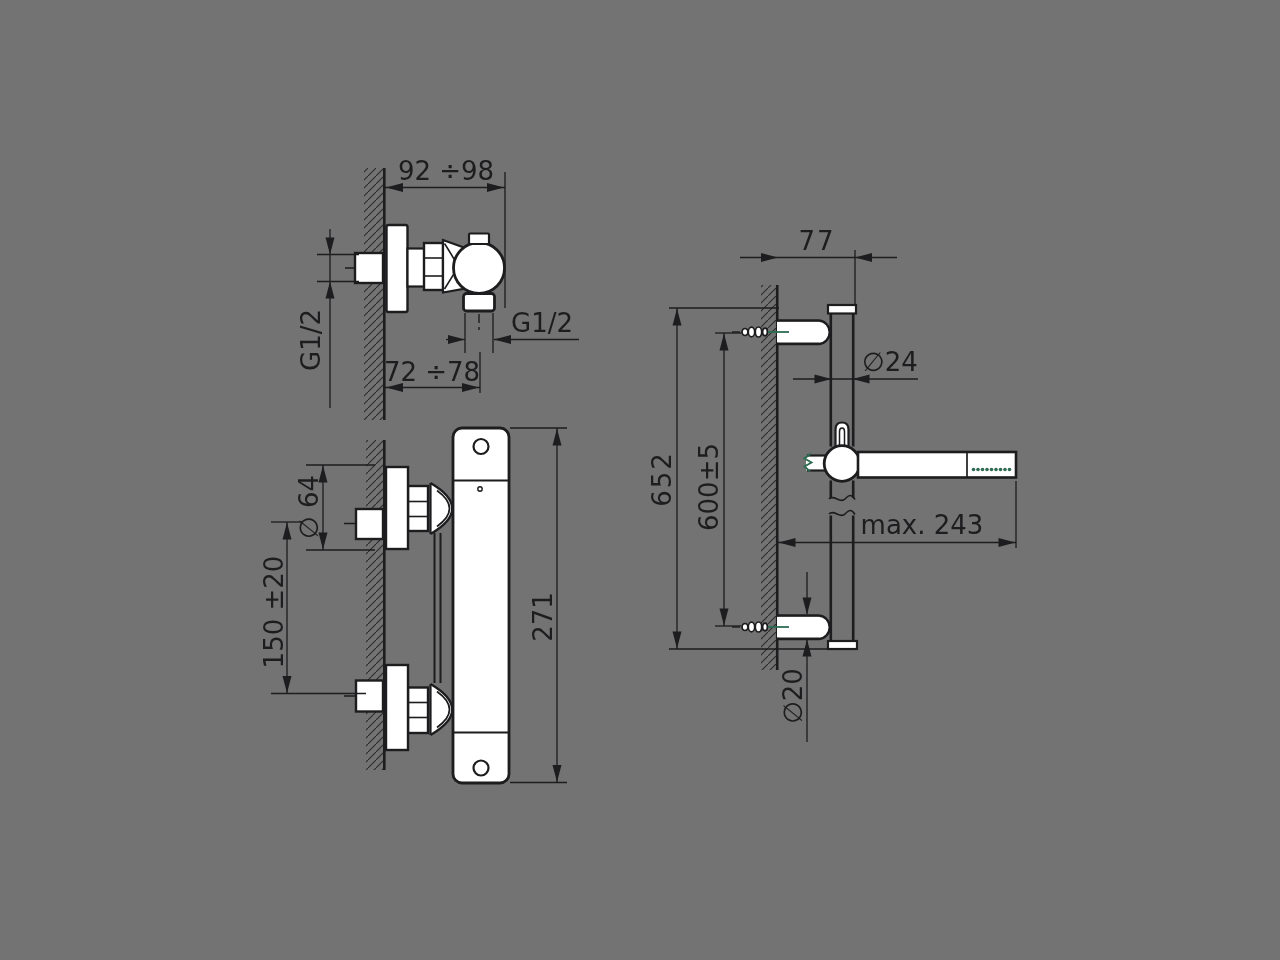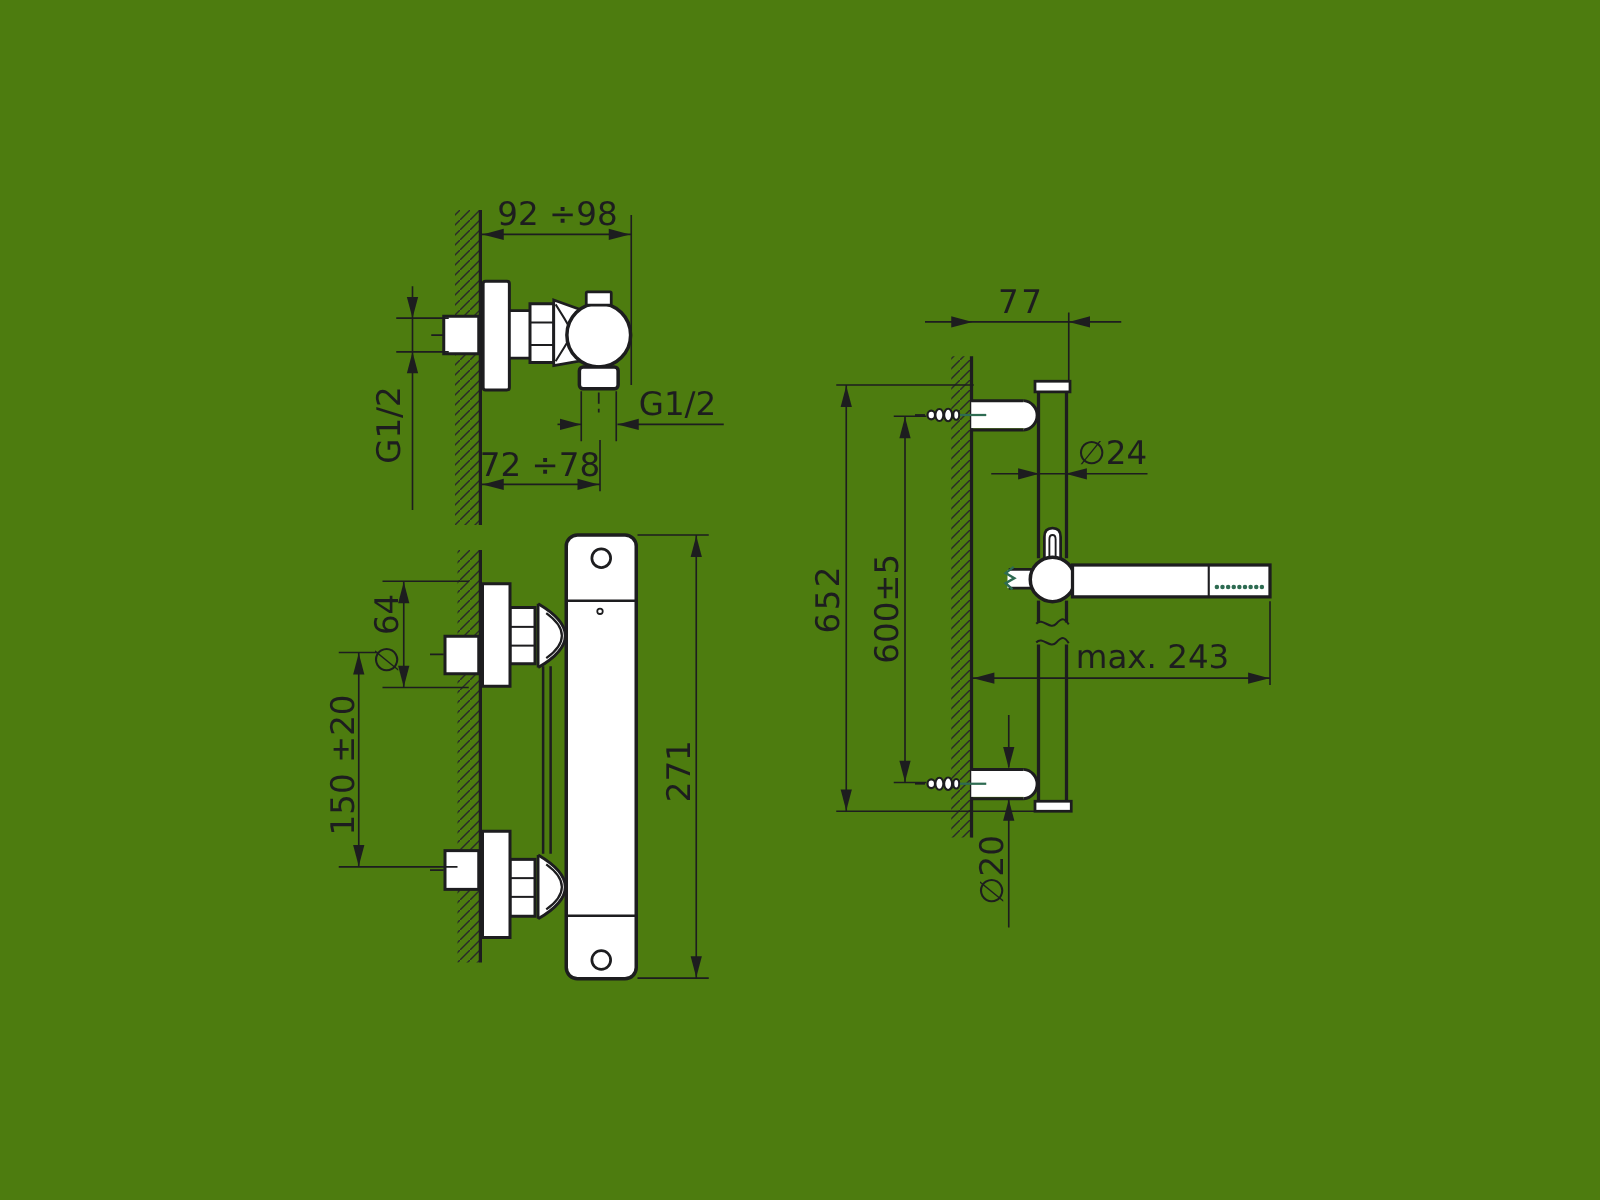--- a/index.html
+++ b/index.html
@@ -1,16 +1,16 @@
 <!DOCTYPE html>
 <html><head>
 <meta charset="utf-8">
 <style>
   html,body{margin:0;padding:0;background:#ffffff;}
-  .page{width:1280px;height:960px;background:#4d7c0f;position:relative;overflow:hidden;}
+  .page{width:1280px;height:960px;background:#737373;position:relative;overflow:hidden;}
   svg{display:block;}
   svg text{font-family:"DejaVu Sans","Liberation Sans",sans-serif;font-size:26px;fill:#1d1d1f;}
   .dim{stroke:#1d1d1f;stroke-width:1.3;fill:none;}
   .dimd{stroke:#1d1d1f;stroke-width:1.4;fill:none;}
   .arr{fill:#1d1d1f;stroke:none;}
   .objf{fill:#ffffff;stroke:#1d1d1f;}
   .thin{stroke:#1d1d1f;fill:none;}
   .mask{fill:#ffffff;stroke:none;}
   .green{stroke:#2e6b52;fill:none;}
 </style>

